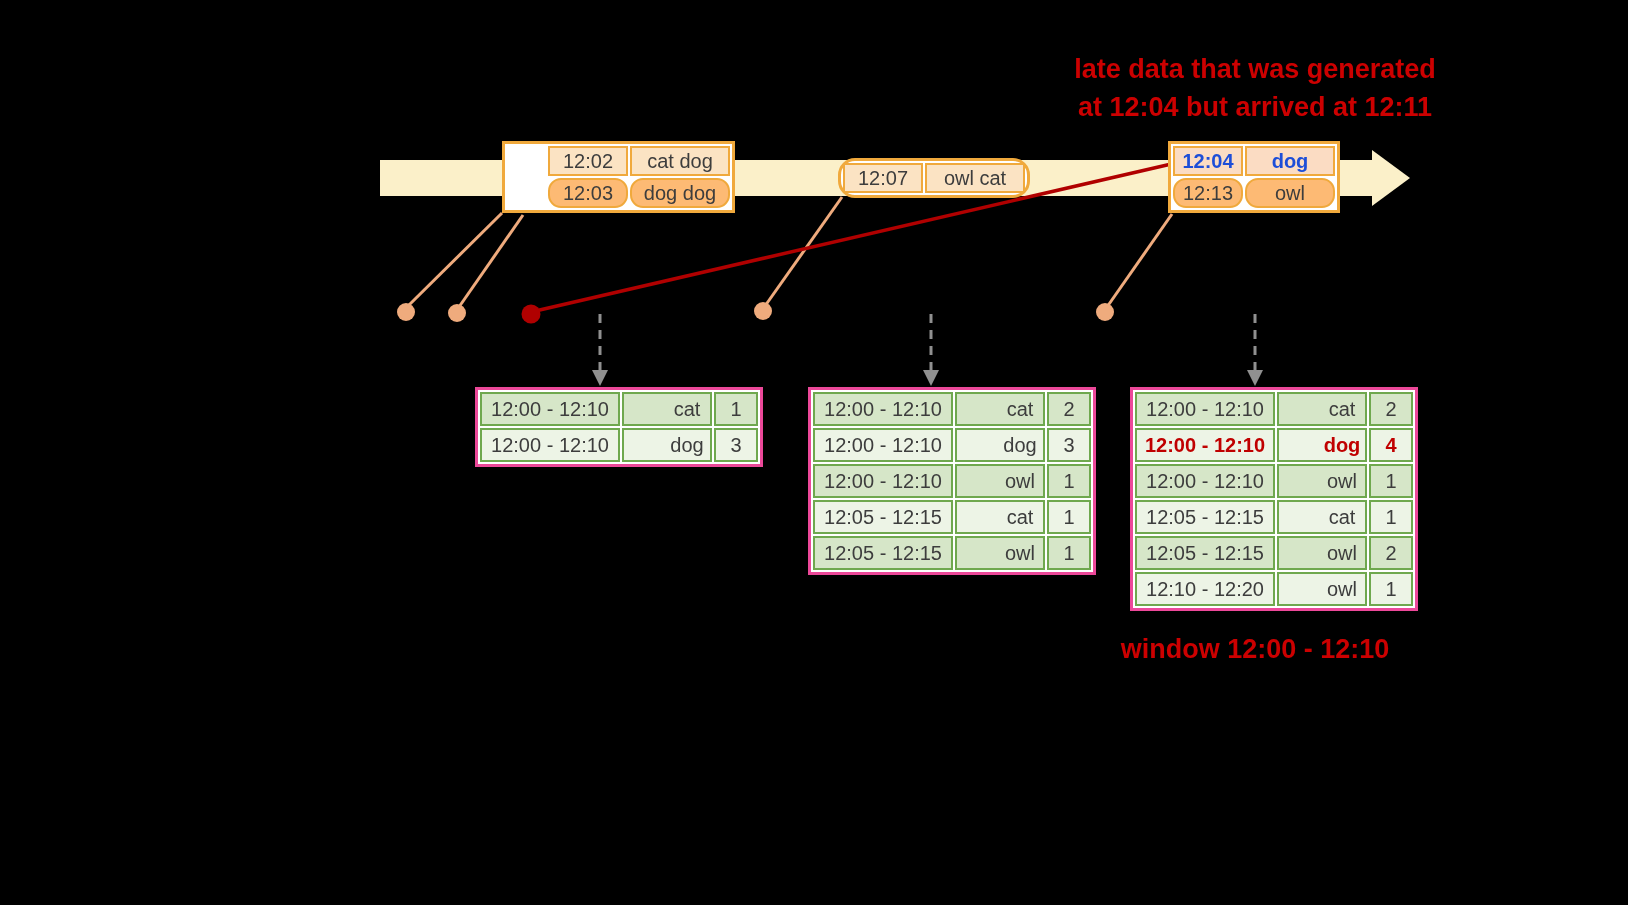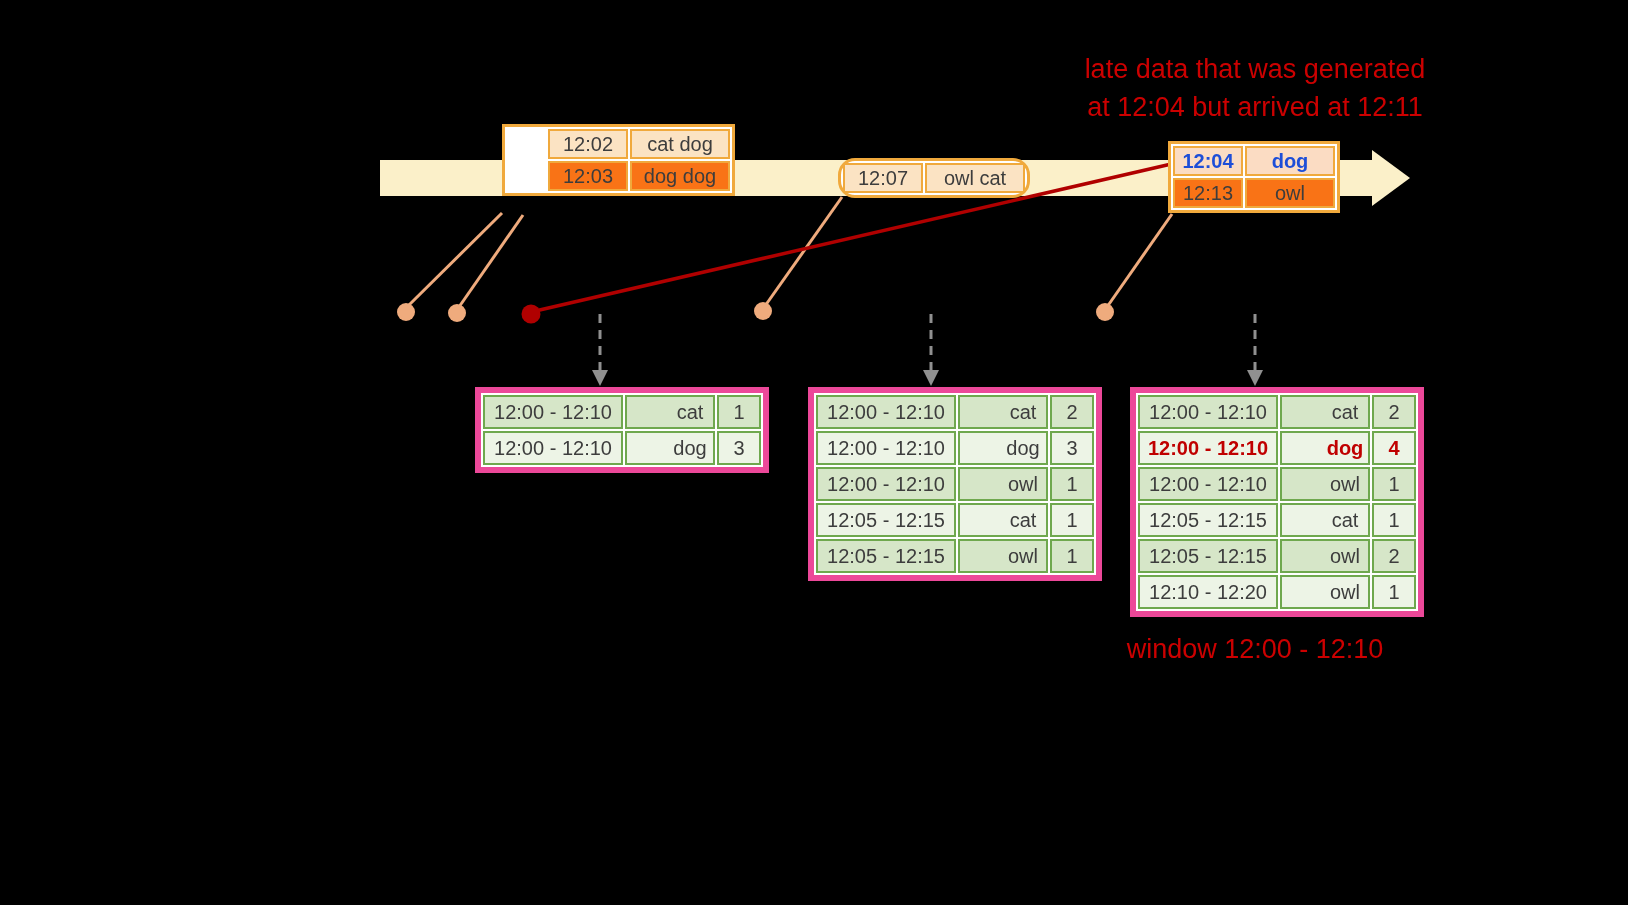--- a/index.html
+++ b/index.html
@@ -13,20 +13,21 @@
   #stage{position:absolute;inset:0;}
 
   
   .red-note{
     position:absolute;
     width:420px;
     text-align:center;
     color:#cc0000;
     font-size:27px;
     line-height:38px;
+    font-weight:bold;
   }
   #late-note{left:1045px;top:50px;}
   #counts-note{left:1045px;top:630px;}
 
   
   #timeline-bar{
     position:absolute;
     left:380px;top:160px;
     width:992px;height:36px;
     background:#fbf0c9;
@@ -62,32 +63,32 @@
     text-align:center;
     font-size:20px;
     color:#3d3d3d;
     white-space:nowrap;
   }
 
   
   .evt{border:3px solid #f0a93c;}
   .evt .cell{border-color:#f0a93c;height:26px;line-height:26px;}
   .evt .dark .cell{background:#fbe3c3;}
-  .evt .light .cell{background:#f97316;}
+  .evt .light .cell{background:#fdba74;border-radius:13px;}
   .evt .late .cell{background:#fbdcc3;color:#1d4ed8;font-weight:bold;}
   .evt-a .time{width:76px;}
   .evt-a .words{width:96px;}
   .evt-c .time{width:66px;}
   .evt-c .words{width:86px;}
-  #event-0{left:502px;top:124px;padding-left:43px;}
+  #event-0{left:502px;top:141px;padding-left:43px;}
   #event-1{left:838px;top:158px;border-radius:17px;}
   #event-2{left:1168px;top:141px;}
 
   
-  .res{border:6px solid #ec4899;justify-content:center;}
+  .res{border:3px solid #ec4899;justify-content:center;}
   .res .cell{border-color:#6fa84e;height:30px;line-height:30px;}
   .res .dark .cell{background:#d6e6c8;}
   .res .light .cell{background:#edf4e6;}
   .res .late .cell{color:#c00000;font-weight:bold;}
   .res .window{width:136px;}
   .res .word{width:46px;padding-left:40px;}
   .res .count{width:40px;}
   #result-0{left:475px;top:387px;}
   #result-1{left:808px;top:387px;}
   #result-2{left:1130px;top:387px;}

